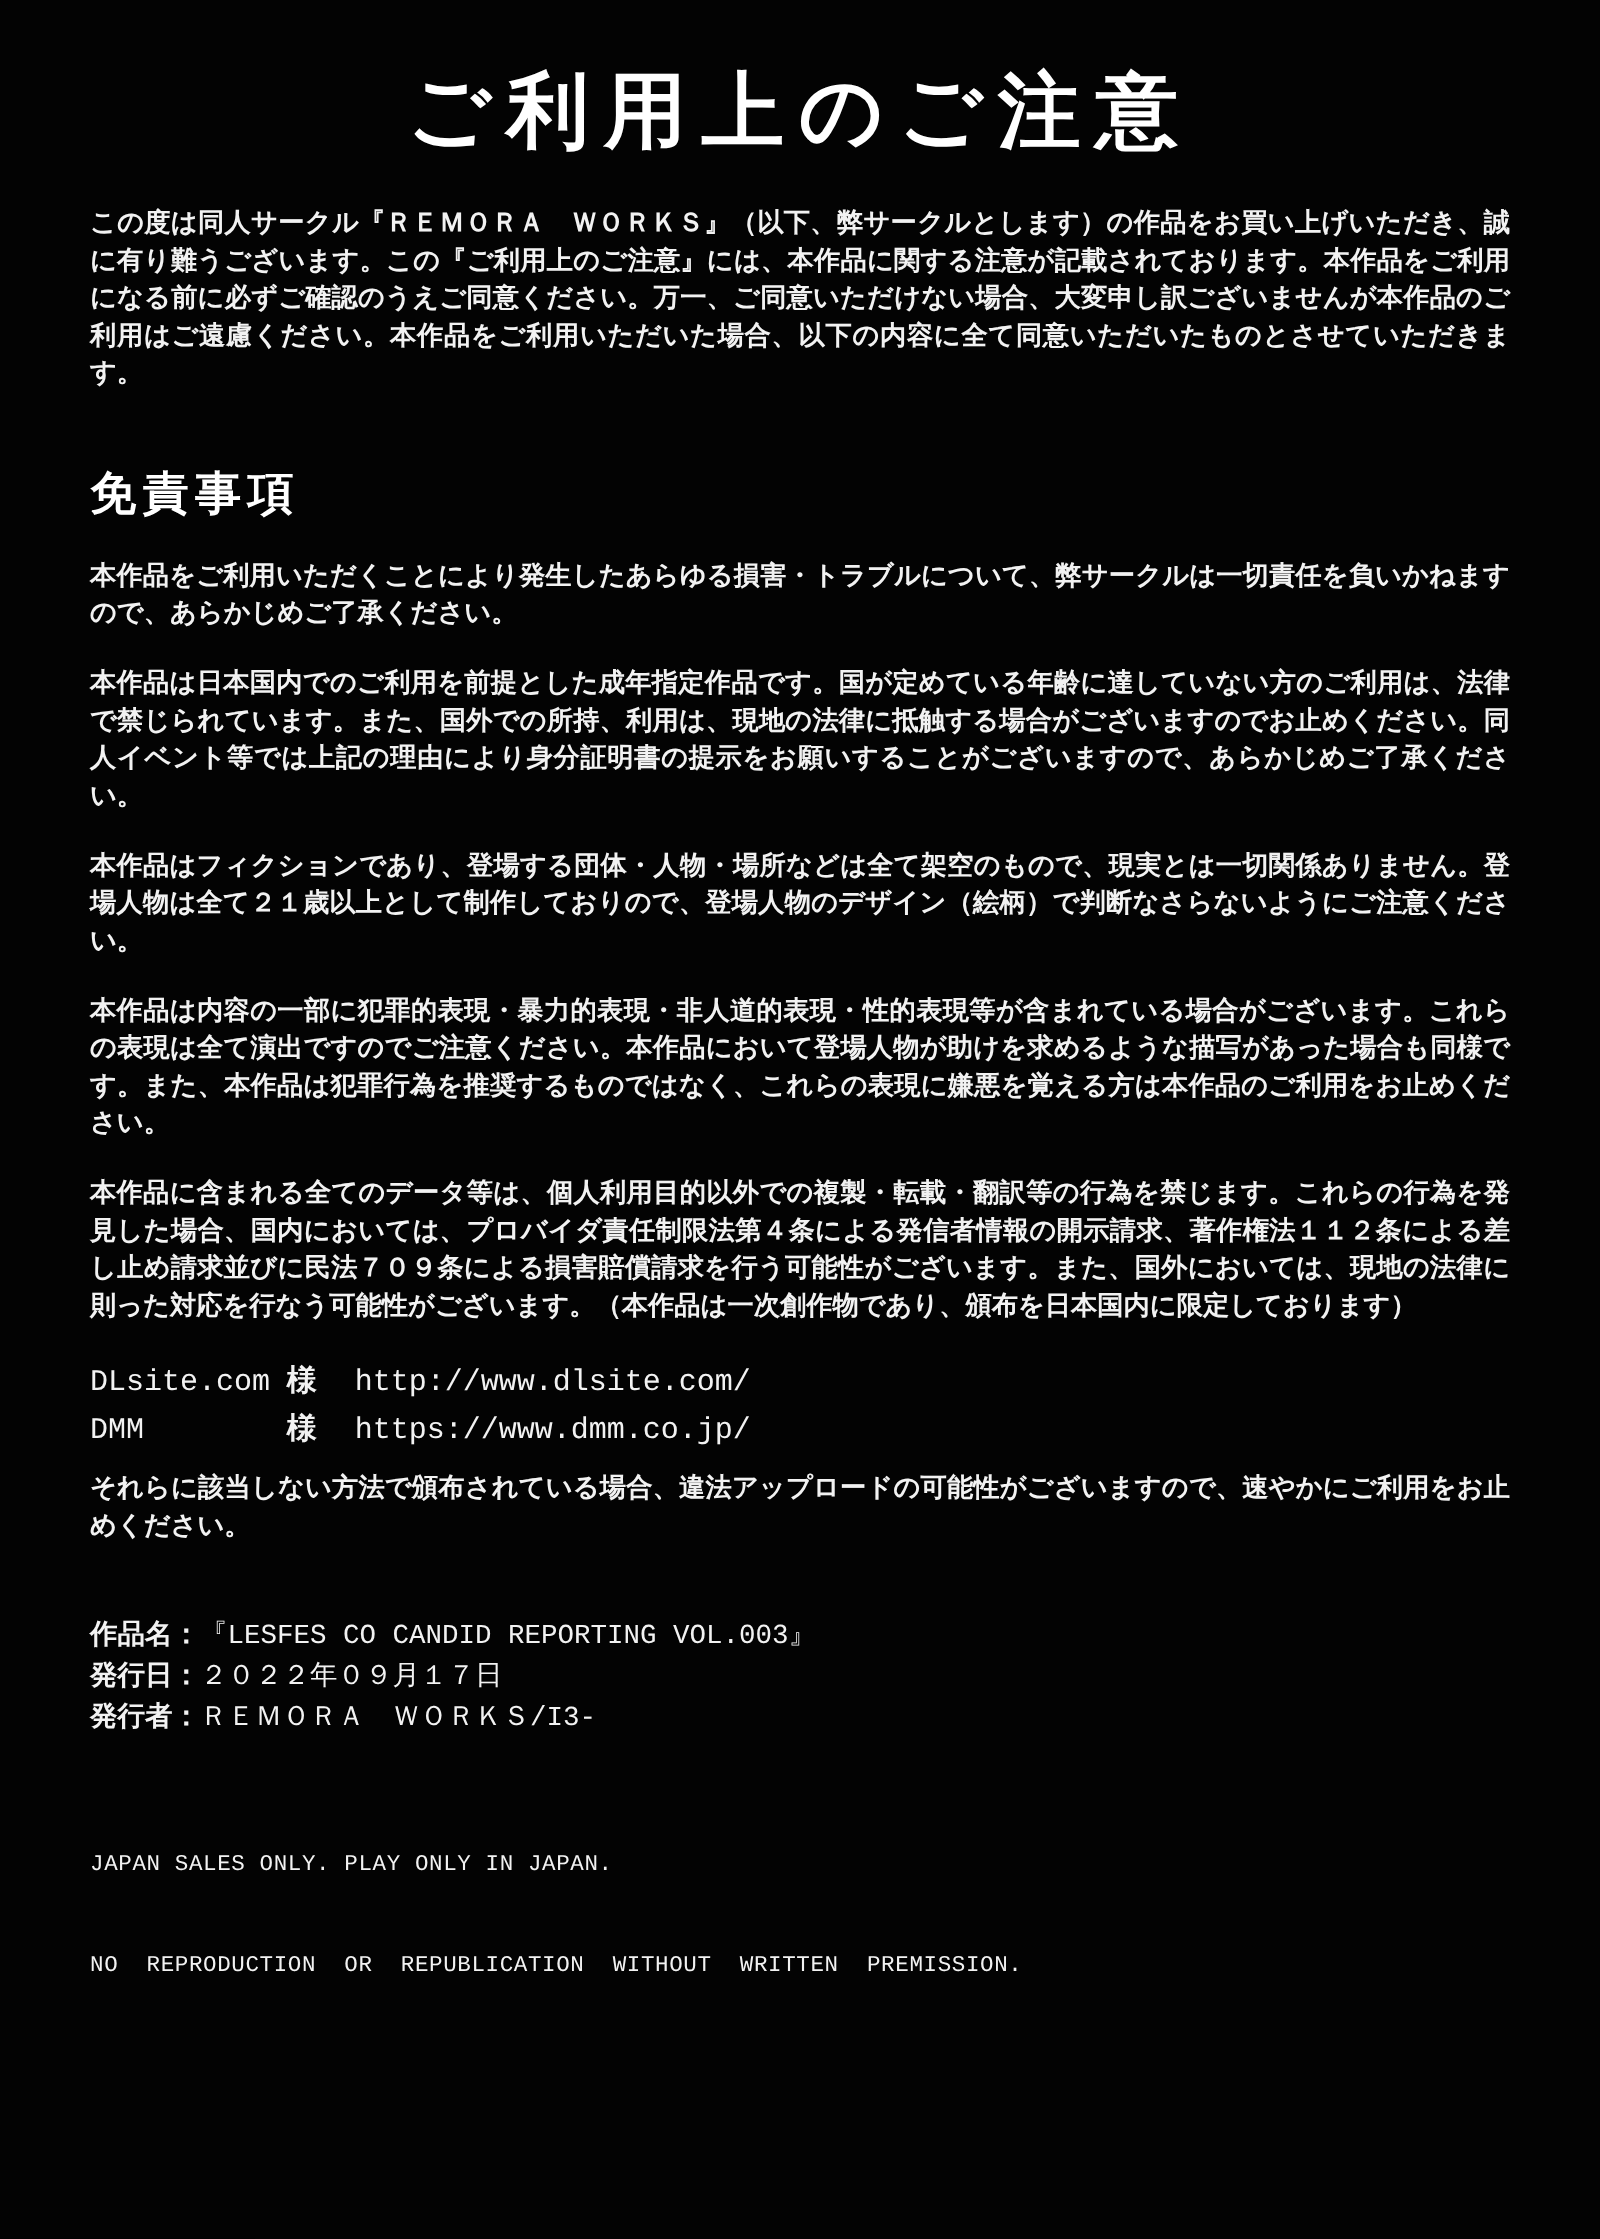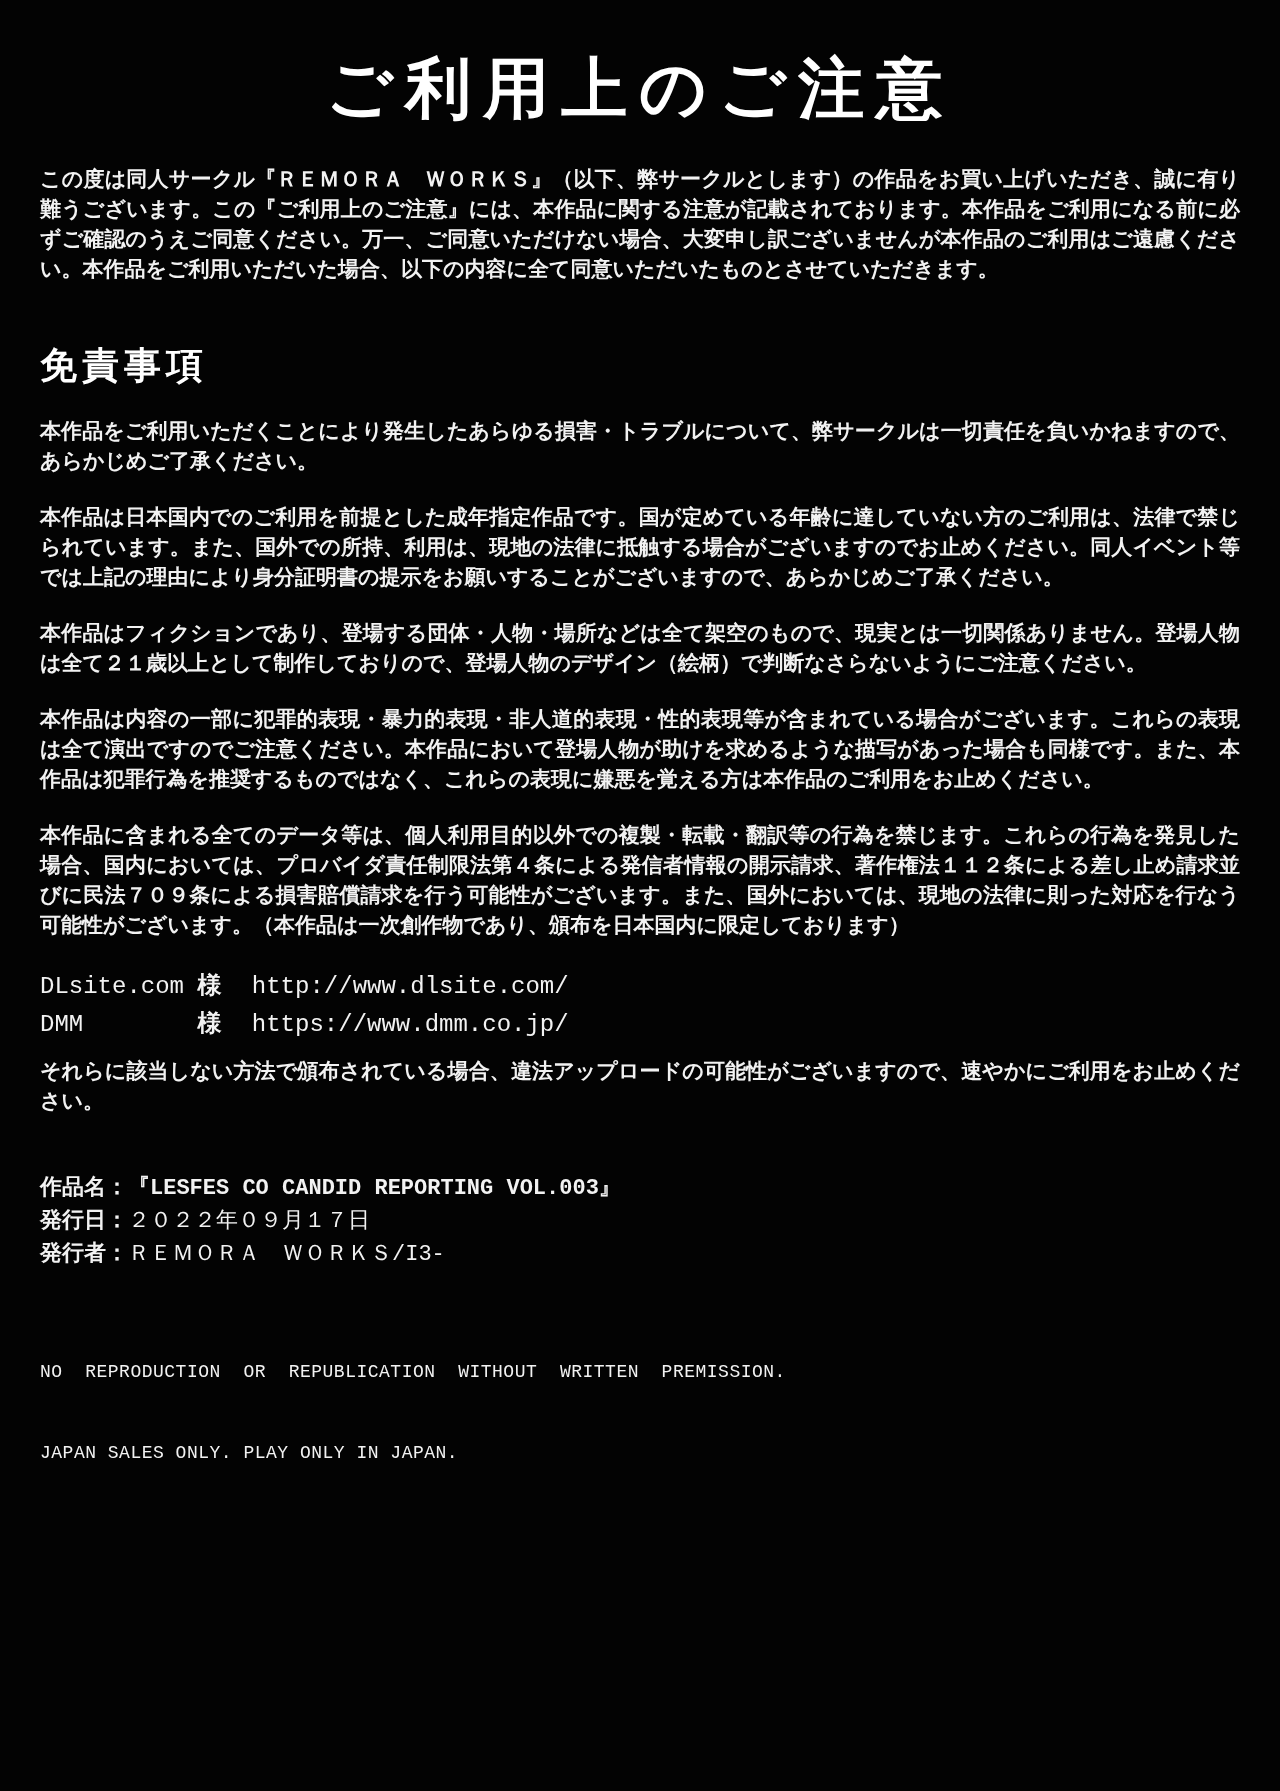--- a/index.html
+++ b/index.html
@@ -3,21 +3,21 @@
 <meta charset="utf-8">
 <style>
   html,body { margin:0; padding:0; background:#000; }
   .page {
     position:relative;
     width:1280px; height:1791px;
     margin:0 auto;
     background:#030303;
     color:#f2f2f2;
     box-sizing:border-box;
-    padding:0 40px;
+    padding:0 72px;
     overflow:hidden;
     font-family:"Liberation Mono","DejaVu Sans Mono","Liberation Serif","DejaVu Serif",serif;
     font-weight:700;
   }
   .page-title {
     margin:48px 0 0 0;
     font-size:66px;
     line-height:92px;
     letter-spacing:12px;
     text-align:center;
@@ -60,21 +60,21 @@
     margin-right:16px;
     font-weight:700;
   }
   .dist-url { font-weight:400; }
   .colophon {
     margin-top:54px;
     font-size:22px;
     line-height:33px;
   }
   .colophon-label { font-weight:700; }
-  .colophon-value-mono { font-weight:700; }
+  .colophon-value-mono { font-weight:400; }
   .colophon-value-cjk  { font-weight:400; }
   .colophon-url {
     padding-left:123px;
     font-weight:400;
     font-size:21px;
   }
   .footer {
     margin-top:34px;
     font-size:18px;
     line-height:27px;
@@ -127,18 +127,18 @@
     </div>
     <div>
       <span class="colophon-label">発行日：</span><span class="colophon-value-cjk">２０２２年０９月１７日</span>
     </div>
     <div>
       <span class="colophon-label">発行者：</span><span class="colophon-value-cjk">ＲＥＭＯＲＡ　ＷＯＲＫＳ/I3-</span>
     </div>
   </section>
 
   <footer class="footer">
+    <div>JAPAN SALES ONLY. PLAY ONLY IN JAPAN.</div>
     <div>NO  REPRODUCTION  OR  REPUBLICATION  WITHOUT  WRITTEN  PREMISSION.</div>
-    <div>JAPAN SALES ONLY. PLAY ONLY IN JAPAN.</div>
     
   </footer>
 
 </div>
 
 </body></html>

